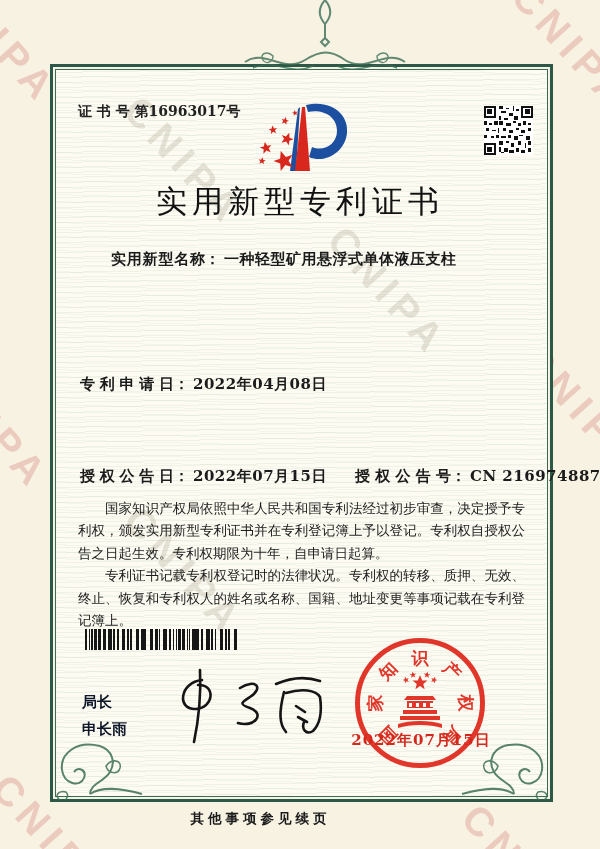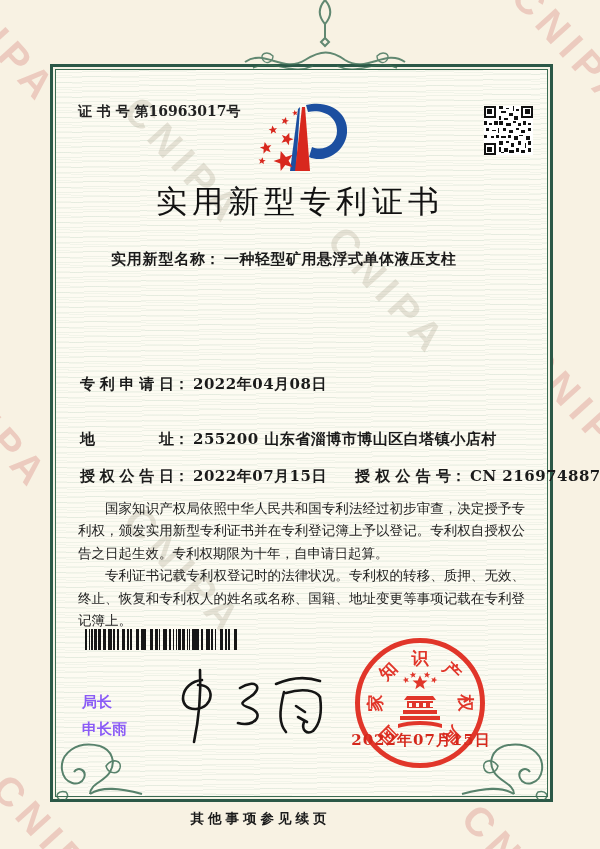--- a/index.html
+++ b/index.html
@@ -47,21 +47,21 @@
   #body-text{left:78px;top:497px;width:447px;font-size:13.5px;line-height:1.66;color:#1d1d1d;
              text-align:justify;}
   #body-text p{margin:0;text-indent:2em;}
   
   #barcode{left:85px;top:629px;width:153px;height:21px;
     background:
       repeating-linear-gradient(90deg,#161616 0 2px,rgba(0,0,0,0) 2px 4px,#161616 4px 5px,rgba(0,0,0,0) 5px 9px,#161616 9px 12px,rgba(0,0,0,0) 12px 14px),
       repeating-linear-gradient(90deg,#161616 0 1px,rgba(0,0,0,0) 1px 6px,#161616 6px 8px,rgba(0,0,0,0) 8px 13px);}
   
   #signer{left:82px;top:688px;font-family:"Liberation Sans",sans-serif;font-weight:bold;
-          font-size:15px;color:#8b5cf6;line-height:27px;}
+          font-size:15px;color:#0f172a;line-height:27px;}
   #signature{left:168px;top:664px;}
   
   #seal{left:355px;top:638px;width:130px;height:130px;z-index:6;opacity:.94;}
   #seal .ring{position:absolute;left:0;top:0;width:120px;height:120px;border:5px solid #e02a1e;
               border-radius:50%;}
   #seal .sc{position:absolute;left:65px;top:65px;font-size:17px;font-weight:bold;color:#e02a1e;}
   #seal .sc span{position:absolute;left:0;top:0;transform:translate(-50%,-50%) rotate(var(--a)) translate(0,-45px);display:block;}
   #seal-emblem{position:absolute;left:35px;top:32px;}
   #seal-date{left:350px;top:731px;width:142px;text-align:center;font-size:15px;font-weight:bold;
              color:#d5281c;z-index:7;letter-spacing:1px;}
@@ -149,23 +149,20 @@
     </g>
   </svg>
 
   <div class="abs" id="title">实用新型专利证书</div>
 
   <div class="abs row r1">
     <span class="f-label">实用新型名称</span><span class="f-colon">：</span><span class="f-val">一种轻型矿用悬浮式单体液压支柱</span>
   </div>
   <div class="abs row r4">
     <span class="f-label">专利申请日</span><span class="f-colon">：</span><span class="f-val">2022年04月08日</span>
-  </div>
-  <div class="abs row r6">
-    <span class="f-label">地址</span><span class="f-colon">：</span><span class="f-val">255200 山东省淄博市博山区白塔镇小店村</span>
   </div>
   <div class="abs row r7">
     <span class="f-label">授权公告日</span><span class="f-colon">：</span><span class="f-val">2022年07月15日</span><span class="f-label2">授权公告号</span><span class="f-colon">：</span><span class="f-val">CN 216974887 U</span>
   </div>
 
   <div class="abs" id="body-text">
     <p>国家知识产权局依照中华人民共和国专利法经过初步审查，决定授予专利权，颁发实用新型专利证书并在专利登记簿上予以登记。专利权自授权公告之日起生效。专利权期限为十年，自申请日起算。</p>
     <p>专利证书记载专利权登记时的法律状况。专利权的转移、质押、无效、终止、恢复和专利权人的姓名或名称、国籍、地址变更等事项记载在专利登记簿上。</p>
   </div>
 

